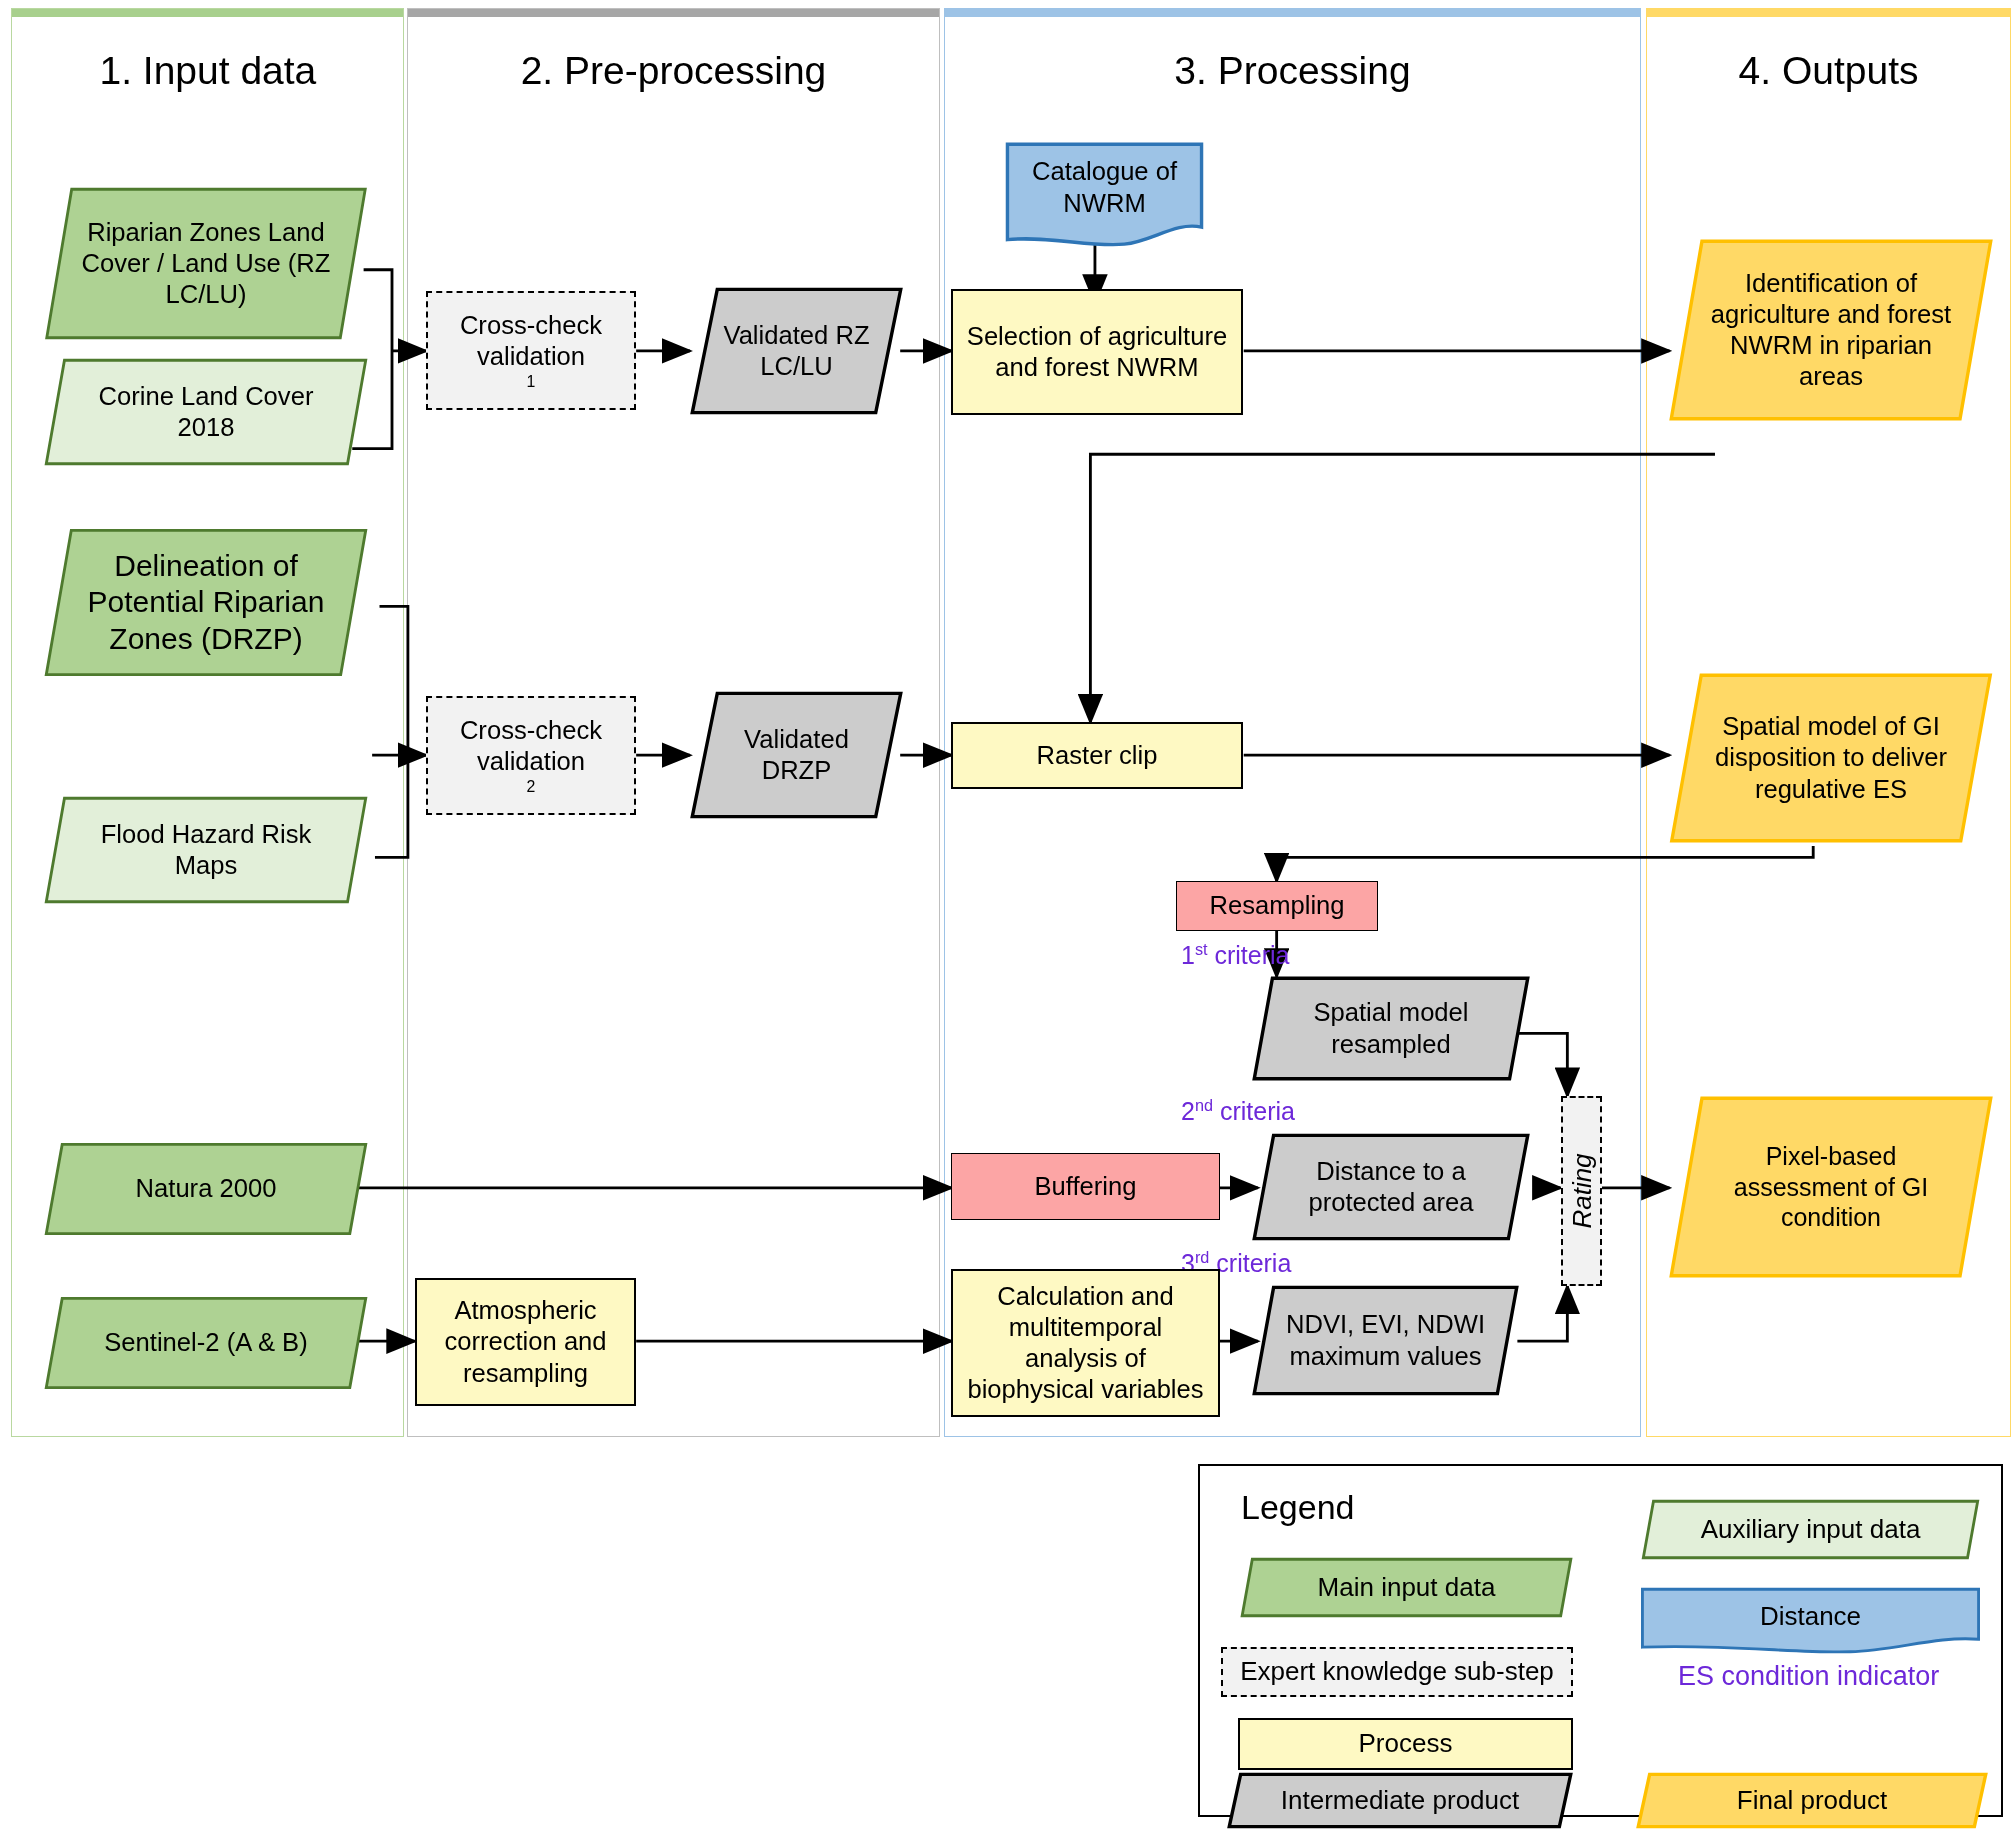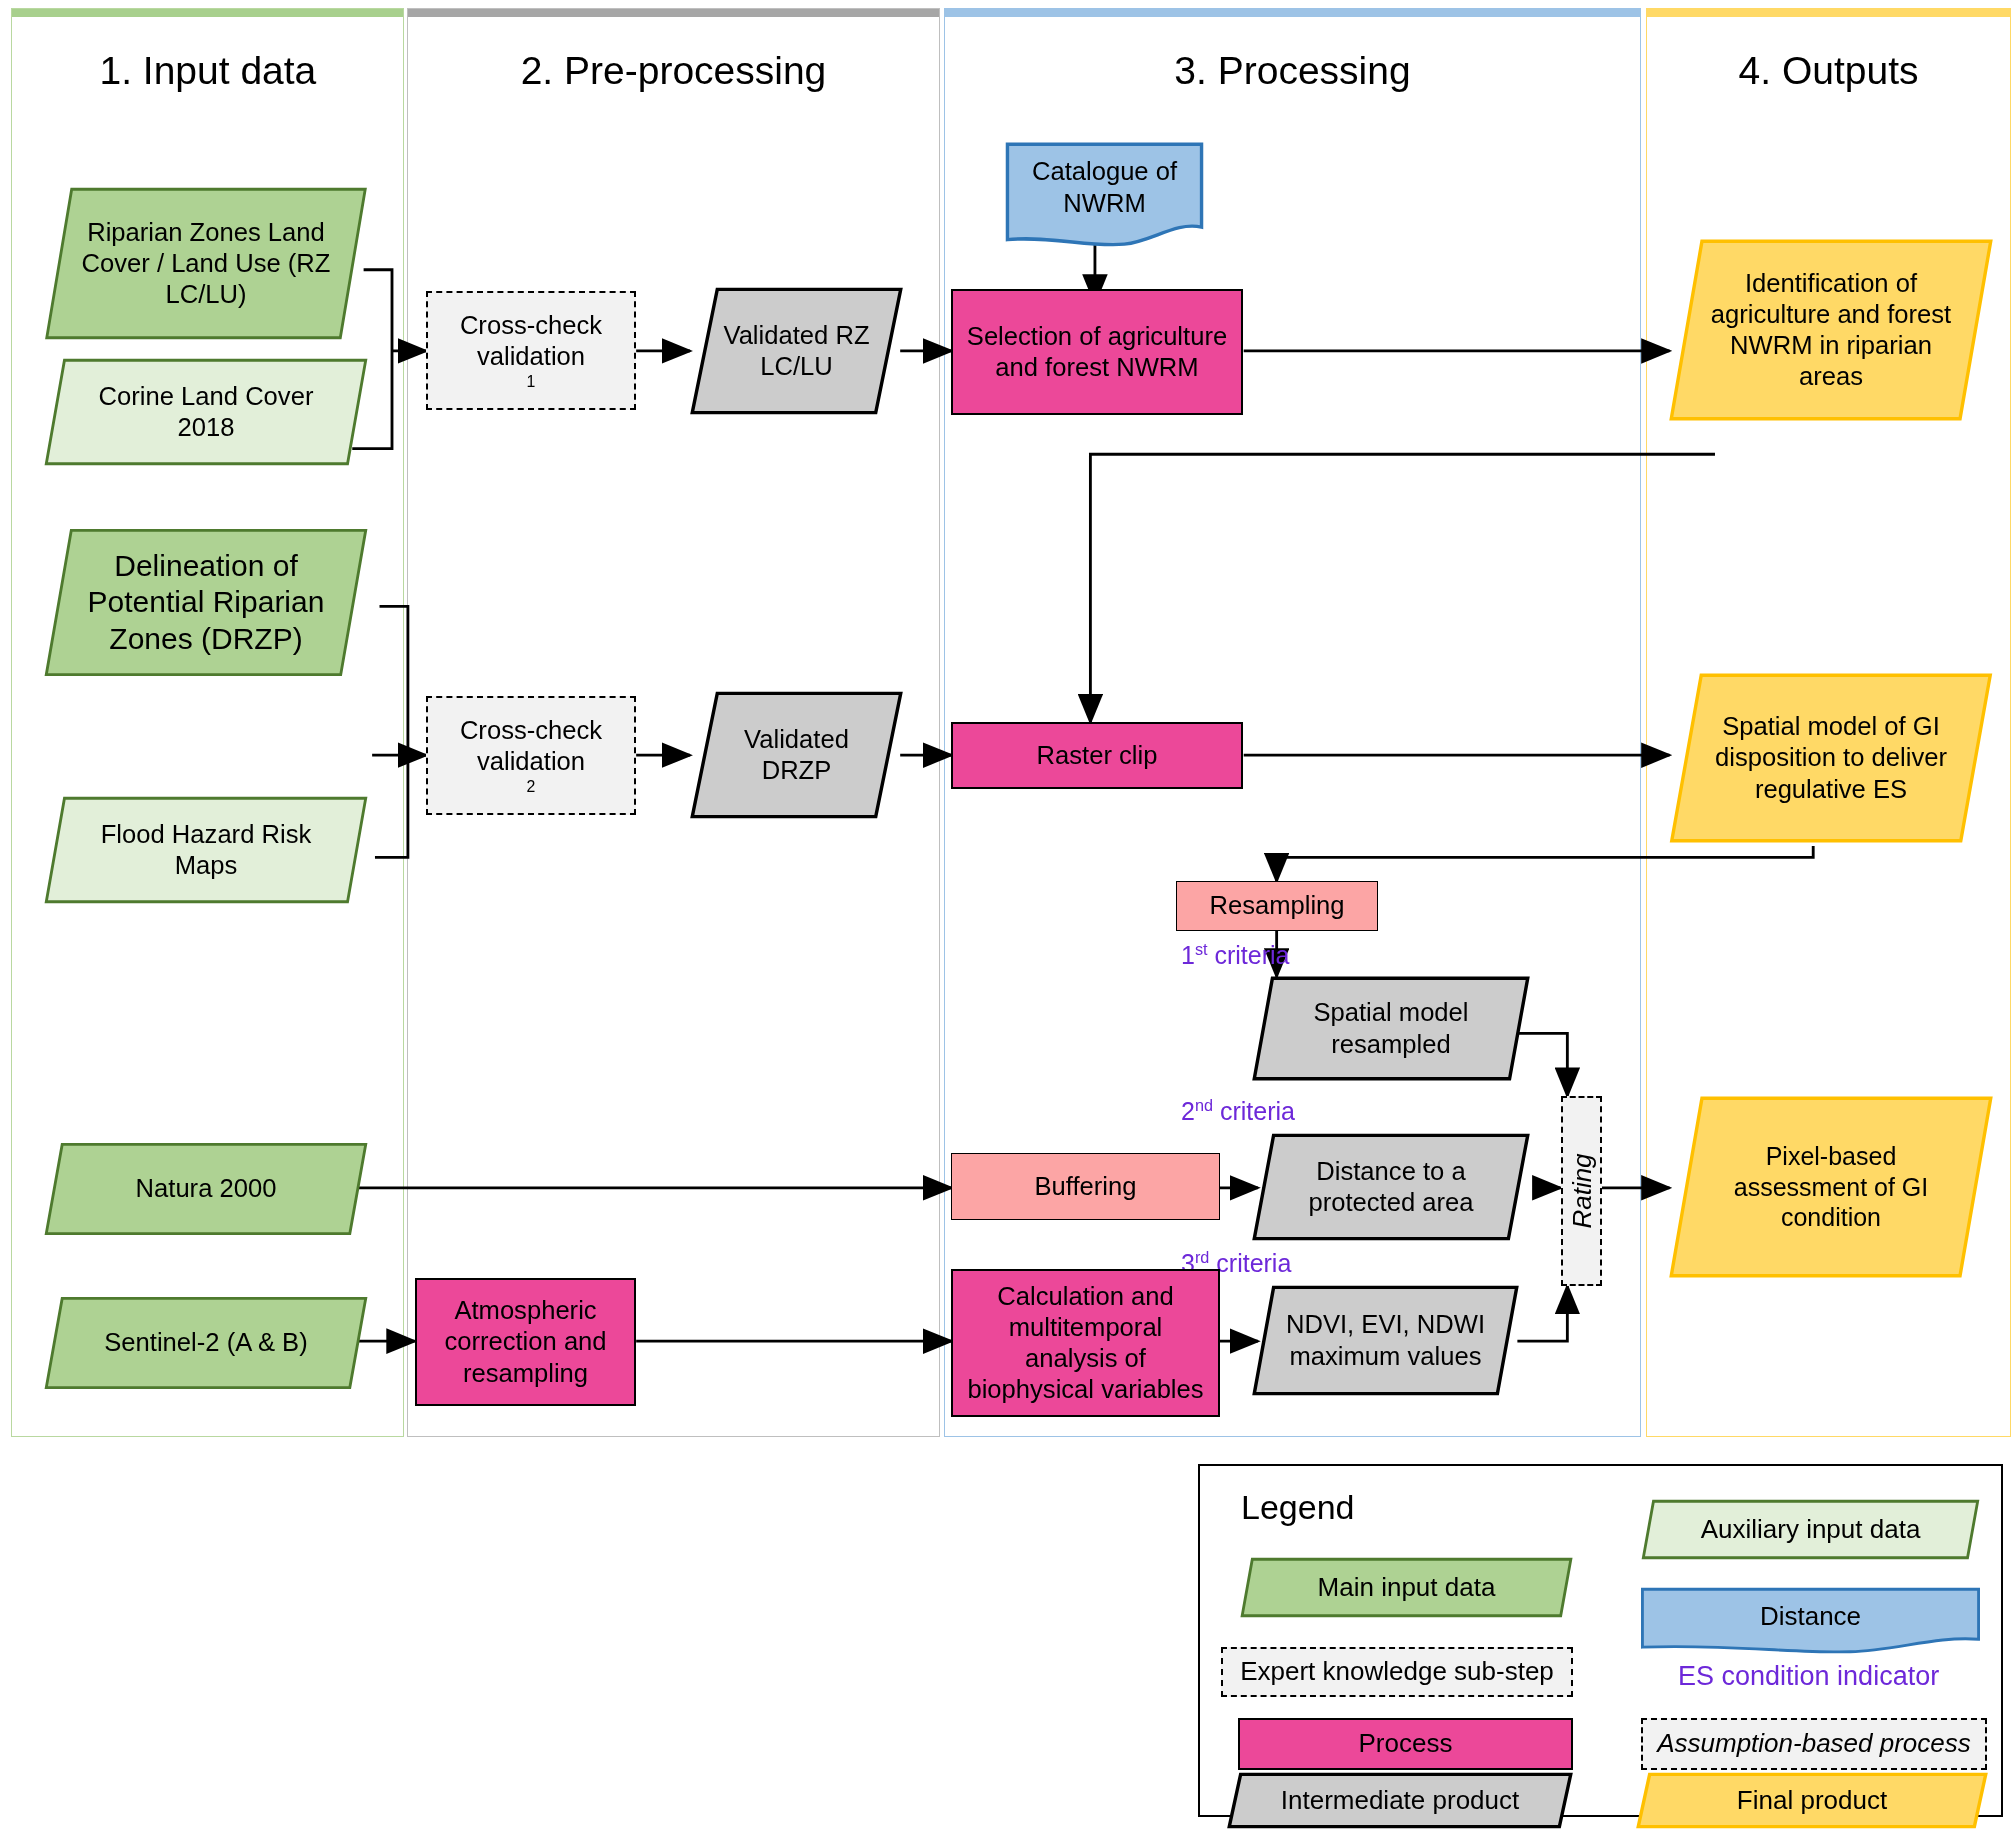--- a/index.html
+++ b/index.html
@@ -23,21 +23,21 @@
   .node{position:absolute;box-sizing:border-box;display:flex;align-items:center;justify-content:center;
         text-align:center;line-height:1.22;color:#000;padding:3.4px 6.8px;}
   .node span{display:block;width:100%;}
   
   .shape-wrap{position:absolute;}
   .shape-wrap svg{position:absolute;left:0;top:0;}
   .shape-wrap .lbl{position:absolute;inset:0;display:flex;align-items:center;justify-content:center;
         text-align:center;line-height:1.22;color:#000;padding:2.3px 10%;box-sizing:border-box;}
 
   
-  .proc{background:#ec4899;border:2.3px solid #000;}
+  .proc{background:#fef9c3;border:2.3px solid #000;}
   .proc-thin{background:#fca5a5;border:1.7px solid #000;}
   .proc-dash{background:#f2f2f2;border:2.3px dashed #000;}
 
   .criteria{position:absolute;font-size:25px;color:#6d28d9;white-space:nowrap;}
   .criteria sup{font-size:0.65em;}
 
   .rating{position:absolute;background:#f2f2f2;border:2.3px dashed #000;box-sizing:border-box;}
   .rating .rtxt{position:absolute;left:50%;top:50%;transform:translate(-50%,-50%) rotate(-90deg);
       font-style:italic;font-size:26px;white-space:nowrap;}
 
@@ -322,23 +322,20 @@
   </div>
 
   <div class="criteria" style="left:1678px;top:1661px;font-size:27px;">
     <span>ES condition indicator</span>
   </div>
 
   <div class="node proc" style="left:1238px;top:1718px;width:335px;height:52px;font-size:26px;">
     <span>Process</span>
   </div>
 
-  <div class="node proc-dash" style="left:1641px;top:1718px;width:346px;height:52px;font-size:26px;font-style:italic;border-width:2.8px;">
-    <span>Assumption-based process</span>
-  </div>
 
   <div class="shape-wrap" style="left:1227px;top:1772px;width:346px;height:57px;">
     <svg width="346" height="57" viewBox="0 0 610 100">
       <polygon points="24,4 606,4 586,96 4,96" fill="#cccccc" stroke="#000000" stroke-width="6"></polygon>
     </svg>
     <div class="lbl" style="font-size:26px;">Intermediate product</div>
   </div>
 
   <div class="shape-wrap" style="left:1636px;top:1772px;width:352px;height:57px;">
     <svg width="352" height="57" viewBox="0 0 620 100">

